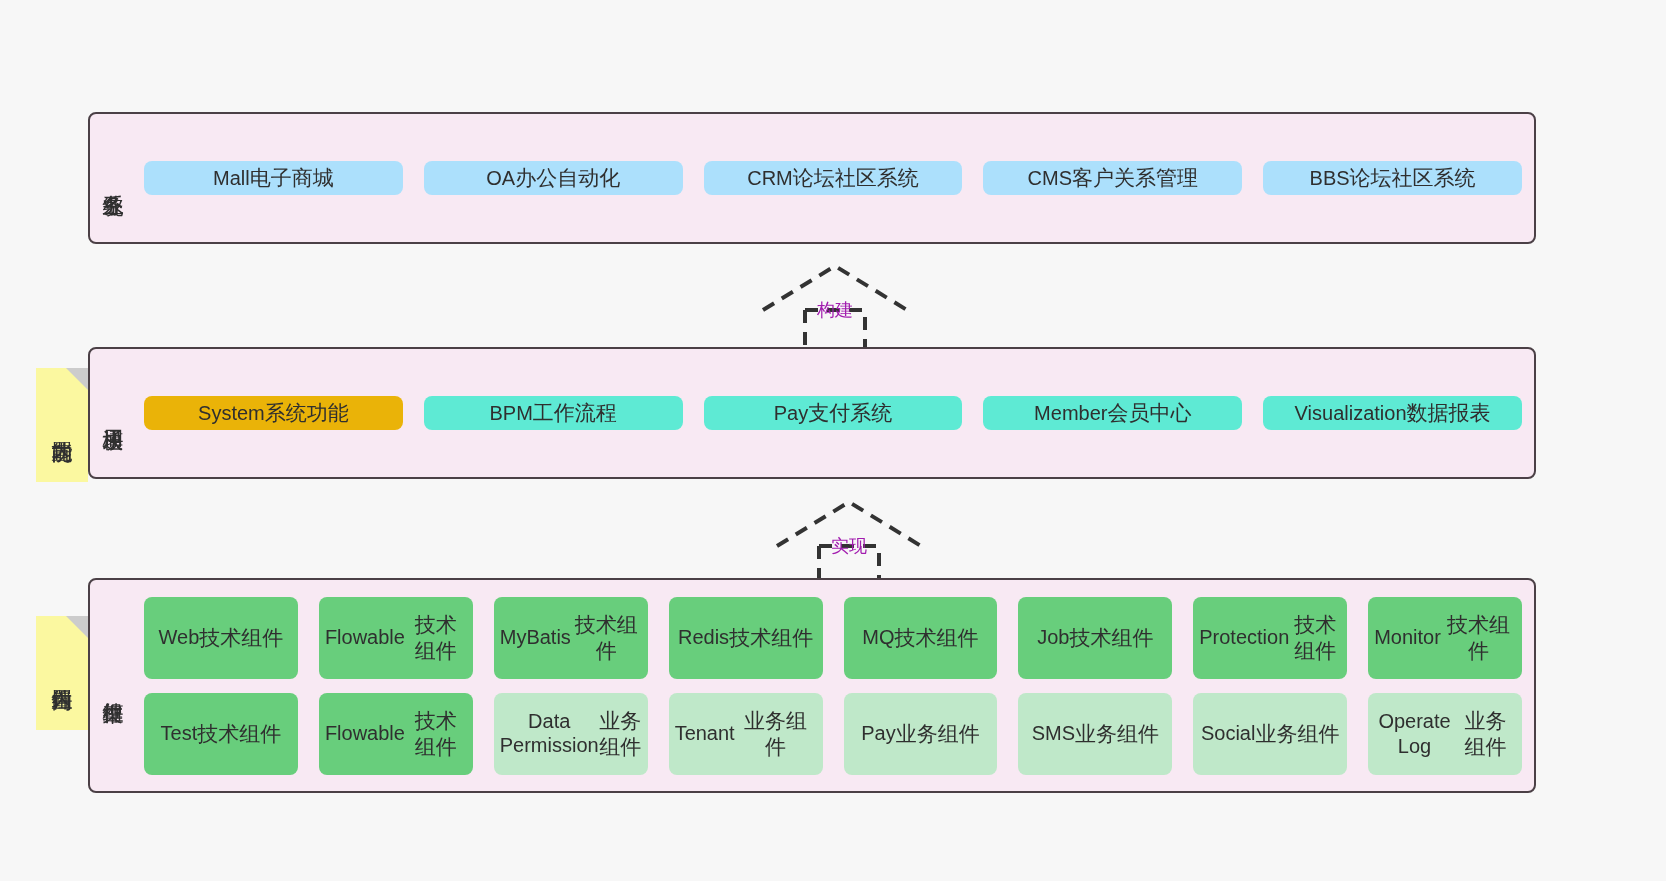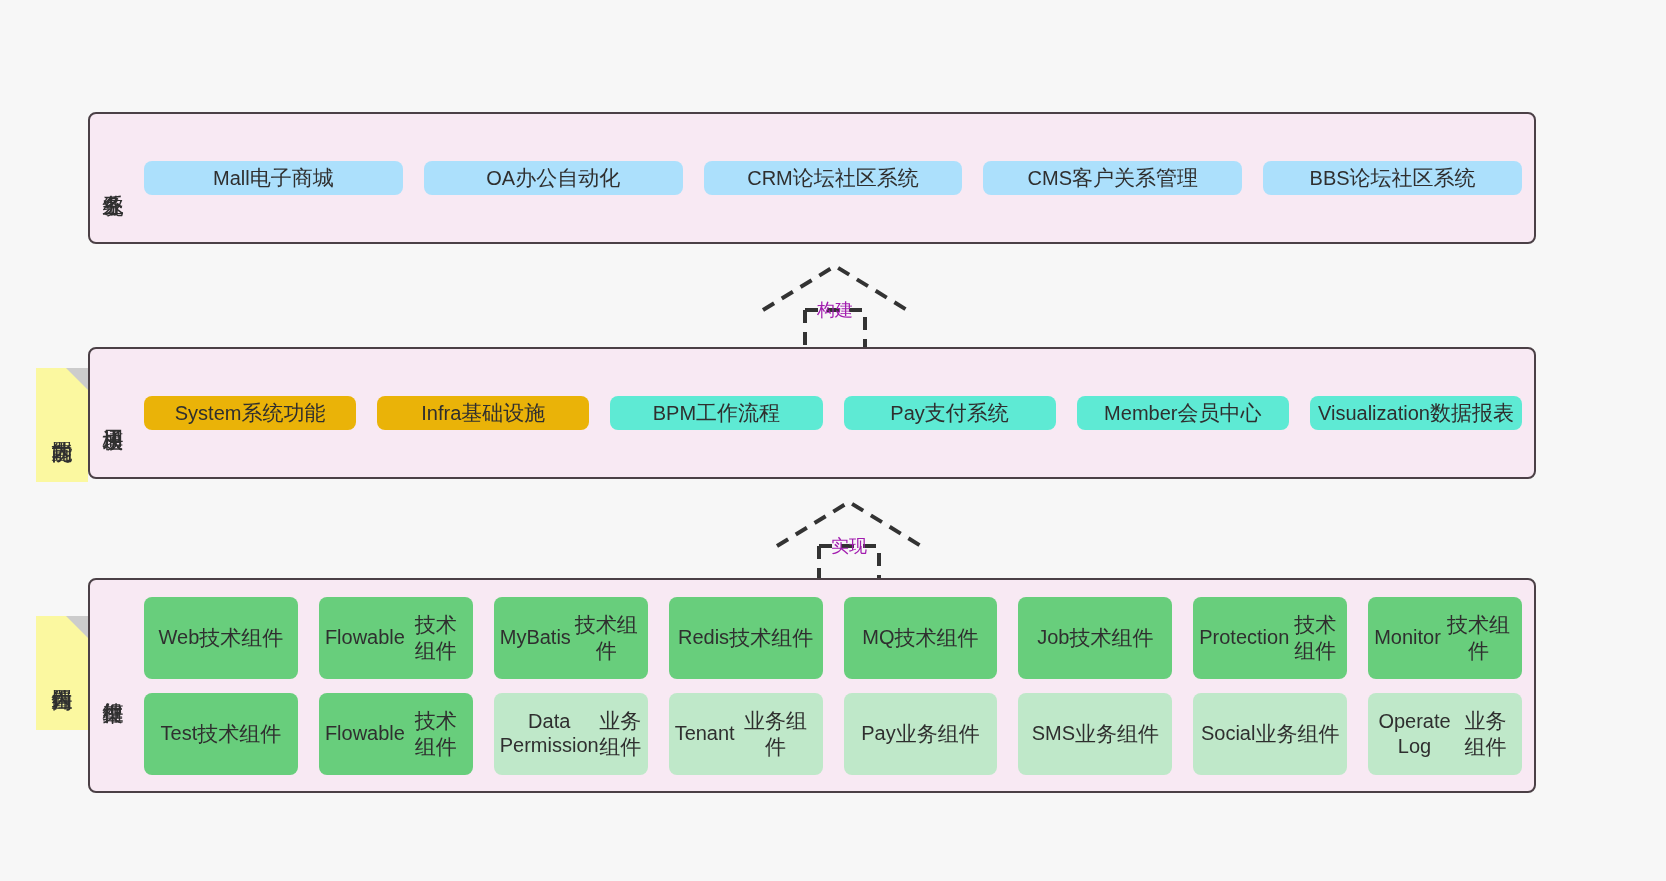--- a/index.html
+++ b/index.html
@@ -183,24 +183,20 @@
   </div>
 
   <div class="layer" id="layer-modules" style="left:88px; top:347px; width:1448px; height:132px;">
     <div class="layer-title">通用模块</div>
     <div class="layer-body">
       <div class="row">
         <div class="node c-red">
           <span class="en">System</span>
           <span class="cn">系统功能</span>
         </div>
-        <div class="node c-red">
-          <span class="en">Infra</span>
-          <span class="cn">基础设施</span>
-        </div>
         <div class="node c-pink">
           <span class="en">BPM</span>
           <span class="cn">工作流程</span>
         </div>
         <div class="node c-pink">
           <span class="en">Pay</span>
           <span class="cn">支付系统</span>
         </div>
         <div class="node c-pink">
           <span class="en">Member</span>

